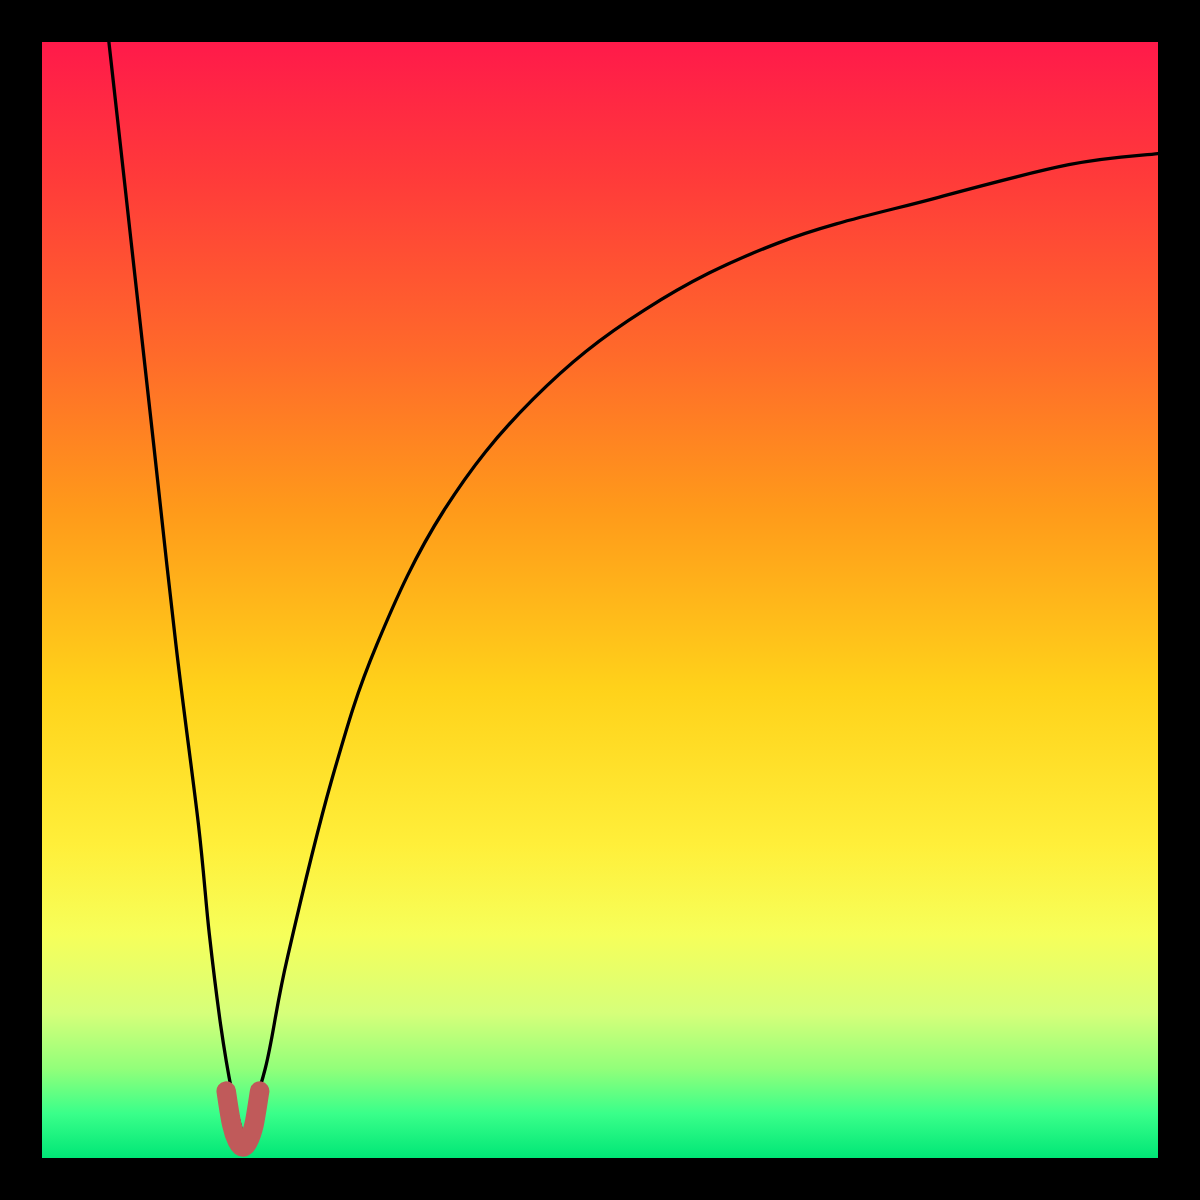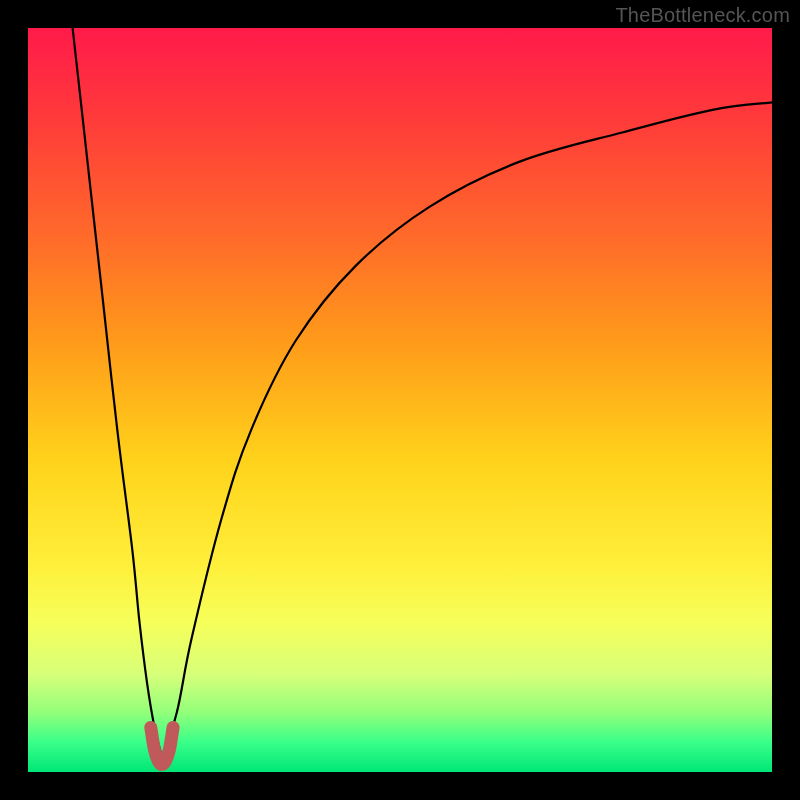--- a/index.html
+++ b/index.html
@@ -53,21 +53,20 @@
     left: 0;
     top: 0;
     width: 744px;
     height: 744px;
   }
 </style>
 </head>
 <body>
 
 <div class="frame">
-  <div class="watermark">TheBottleneck.com</div>
   <div class="plot-area">
     <svg class="curve" viewBox="0 0 744 744" preserveAspectRatio="none">
       <g>
         <path id="curve-left" fill="none" stroke="#000000" stroke-width="2.2" stroke-linecap="round" d="M 44.6 0.0 C 47.3 24.1, 54.2 85.7, 59.5 133.9 C 64.9 182.1, 69.0 219.6, 74.4 267.8 C 79.8 316.1, 83.9 356.2, 89.3 401.8 C 94.6 447.3, 100.1 486.0, 104.2 520.8 C 108.2 555.6, 108.9 571.1, 111.6 595.2 C 114.3 619.3, 116.4 636.0, 119.0 654.7 C 121.7 673.5, 123.8 686.0, 126.5 699.4 C 129.2 712.8, 132.6 723.8, 133.9 729.1"></path>
         <path id="curve-right" fill="none" stroke="#000000" stroke-width="2.2" stroke-linecap="round" d="M 133.9 729.1 C 136.6 721.1, 143.4 705.9, 148.8 684.5 C 154.2 663.1, 155.6 644.9, 163.7 610.1 C 171.7 575.3, 182.7 528.5, 193.4 491.0 C 204.2 453.5, 209.8 433.9, 223.2 401.8 C 236.6 369.6, 249.1 341.9, 267.8 312.5 C 286.6 283.0, 303.3 262.2, 327.4 238.1 C 351.5 214.0, 372.3 197.3, 401.8 178.6 C 431.2 159.8, 456.2 147.3, 491.0 133.9 C 525.9 120.5, 560.4 113.5, 595.2 104.2 C 630.0 94.8, 657.7 87.2, 684.5 81.8 C 711.3 76.5, 733.3 75.7, 744.0 74.4"></path>
       </g>
       <path id="u-marker" fill="none" stroke="#c05a5a" stroke-width="13" stroke-linecap="round" stroke-linejoin="round" d="M 122.8 699.4 C 123.4 703.4, 125.1 715.7, 126.5 721.7 C 127.8 727.7, 128.9 730.2, 130.2 732.8 C 131.5 735.5, 132.6 736.6, 133.9 736.6 C 135.3 736.6, 136.3 735.5, 137.6 732.8 C 139.0 730.2, 140.0 727.7, 141.4 721.7 C 142.7 715.7, 144.4 703.4, 145.1 699.4"></path>
     </svg>
   </div>
 </div>

